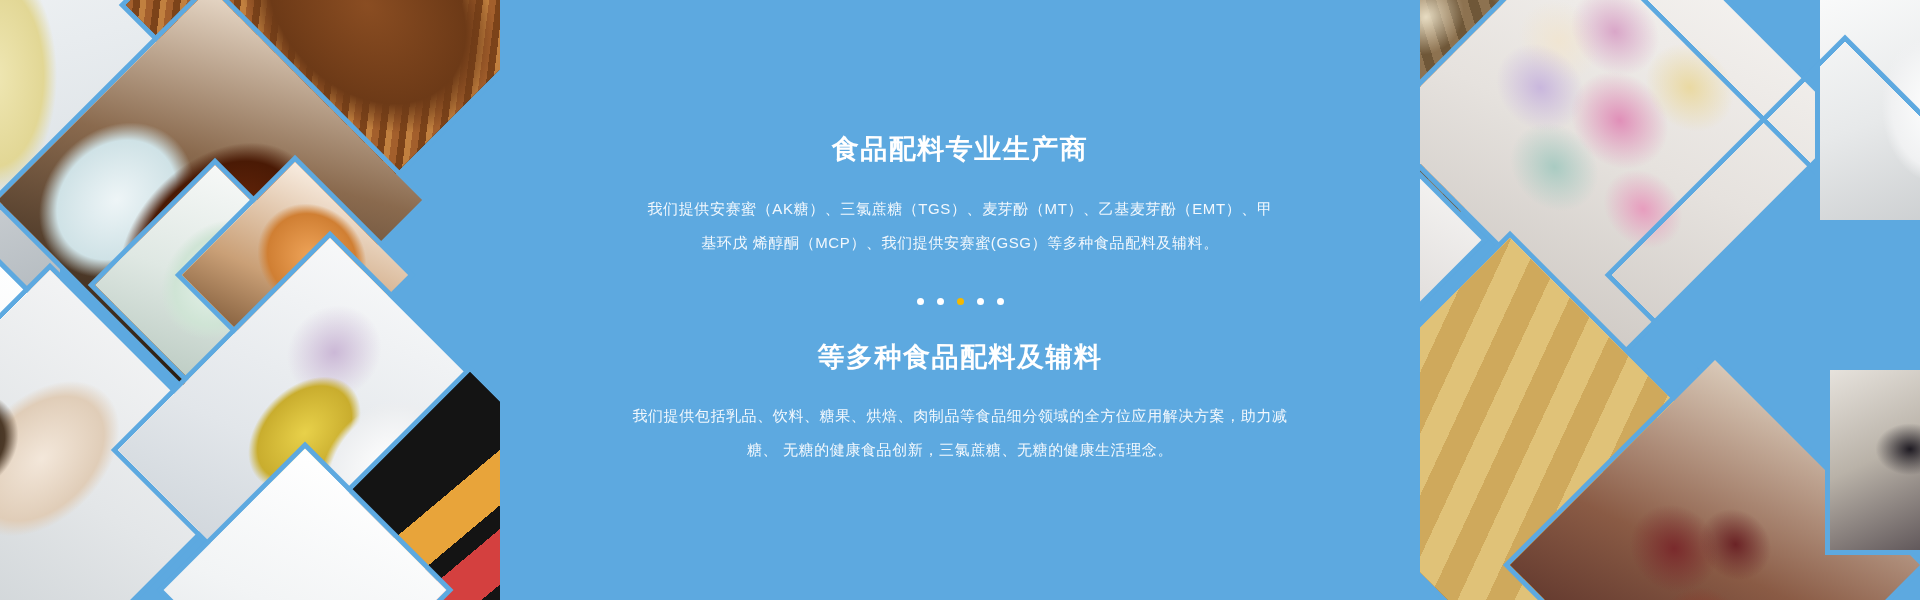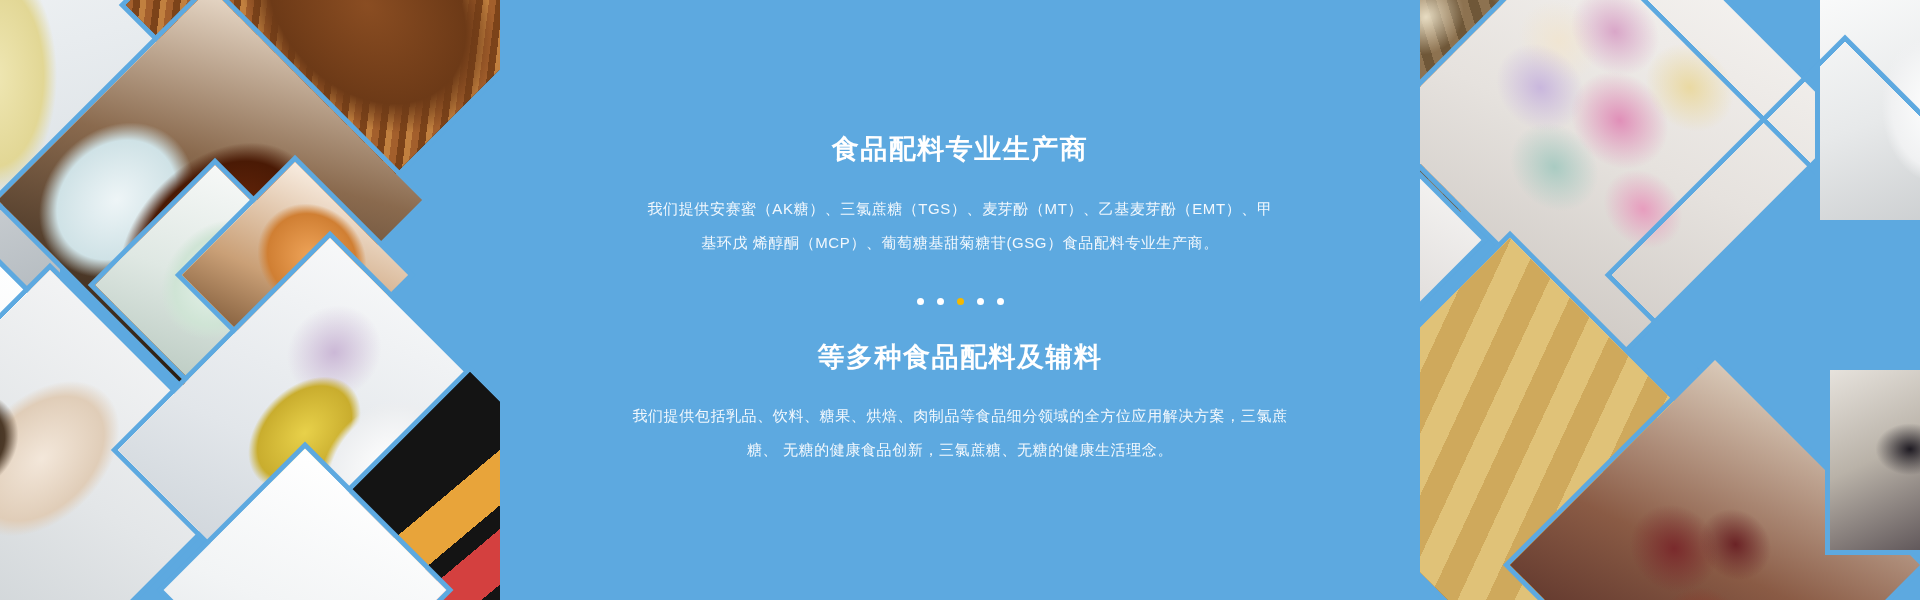--- a/index.html
+++ b/index.html
@@ -225,34 +225,34 @@
     <div class="tile sq ph-prunes" style="left:410px; top:370px; width:200px; height:180px;"></div>
     <div class="tile ph-shake" style="left:-180px; top:140px; width:200px; height:200px;"></div>
   </div>
 
   <div id="content">
 
     <div class="block" id="block1">
       <div class="heading">食品配料专业生产商</div>
       <div class="para">
         <span>我们提供安赛蜜（AK糖）、三氯蔗糖（TGS）、麦芽酚（MT）、乙基麦芽酚（EMT）、甲基环戊</span>
-        <span>烯醇酮（MCP）、葡萄糖基甜菊糖苷(GSG）食品配料专业生产商。</span>
+        <span>烯醇酮（MCP）、我们提供安赛蜜(GSG）等多种食品配料及辅料。</span>
       </div>
     </div>
 
     <div class="dots">
       <span class="dot"></span>
       <span class="dot"></span>
       <span class="dot accent"></span>
       <span class="dot"></span>
       <span class="dot"></span>
     </div>
 
     <div class="block" id="block2">
       <div class="heading">等多种食品配料及辅料</div>
       <div class="para">
-        <span>我们提供包括乳品、饮料、糖果、烘焙、肉制品等食品细分领域的全方位应用解决方案，三氯蔗糖、</span>
+        <span>我们提供包括乳品、饮料、糖果、烘焙、肉制品等食品细分领域的全方位应用解决方案，助力减糖、</span>
         <span>无糖的健康食品创新，三氯蔗糖、无糖的健康生活理念。</span>
       </div>
     </div>
 
   </div>
 </div>
 
 </body></html>

